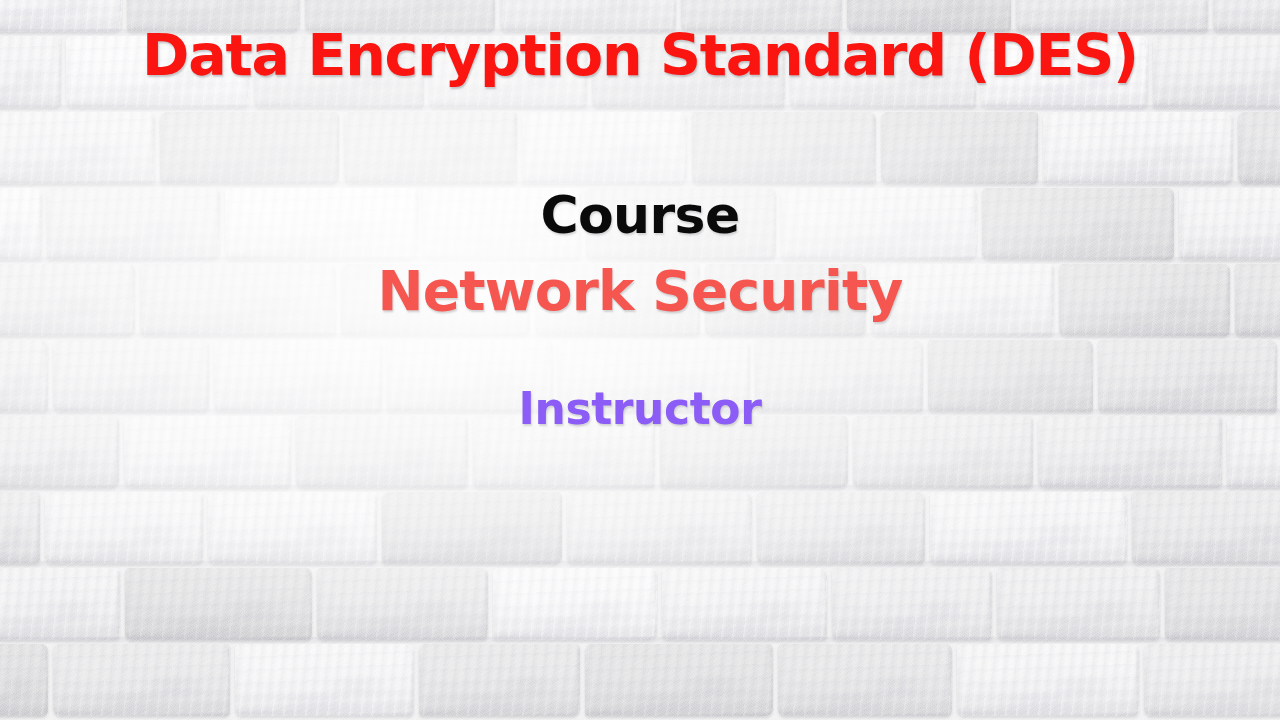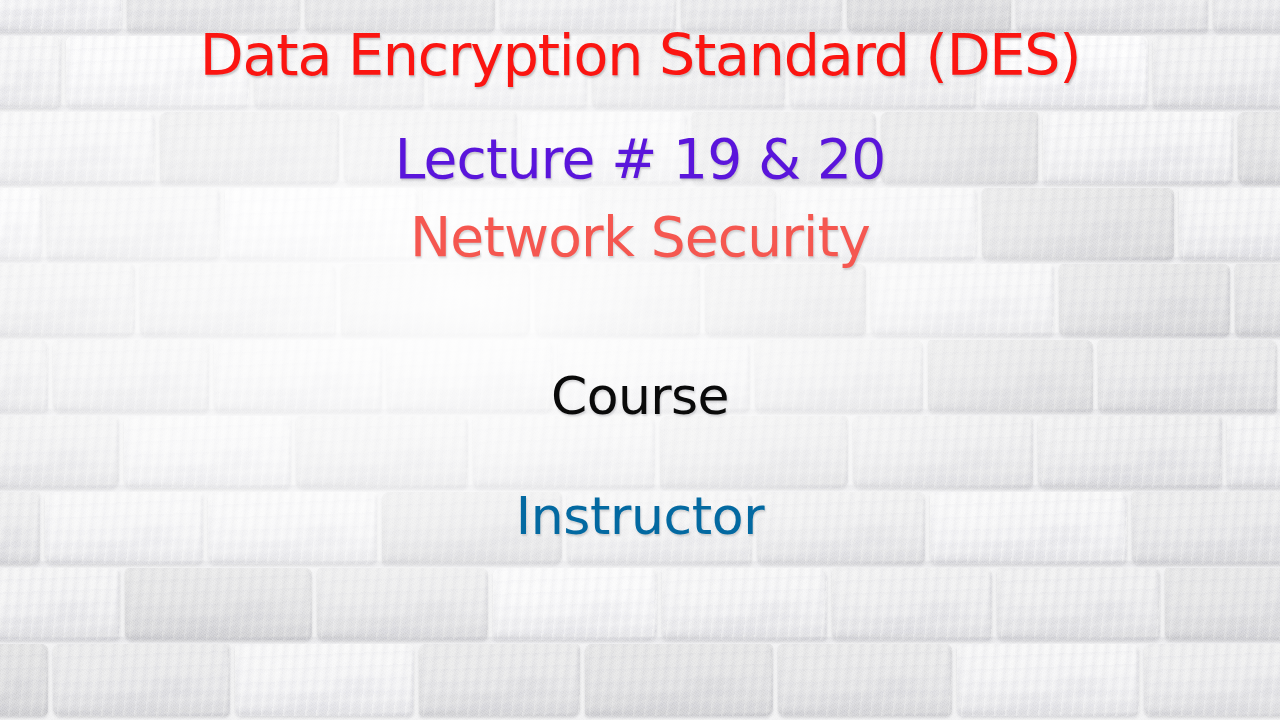--- a/index.html
+++ b/index.html
@@ -135,21 +135,21 @@
     position: absolute;
     inset: 0;
     z-index: 10;
     display: flex;
     flex-direction: column;
     align-items: center;
     text-align: center;
   }
   .line {
     width: 100%;
-    font-weight: normal;
+    font-weight: bold;
     letter-spacing: -0.2px;
     white-space: nowrap;
     line-height: 1.0;
     text-align: center;
   }
 
   #title-line {
     margin-top: 27px;
     font-size: 57px;
     color: #fb1511;
@@ -172,22 +172,22 @@
   }
   #course-name {
     margin-top: 23px;
     font-size: 55px;
     color: #f55750;
     text-shadow: 1px 2px 2px rgba(125,125,130,0.32);
     letter-spacing: -0.8px;
   }
   #instructor-label {
     margin-top: 68px;
-    font-size: 52px;
-    color: #0369a1;
+    font-size: 44px;
+    color: #8b5cf6;
     text-shadow: 1px 2px 2px rgba(125,125,130,0.30);
     letter-spacing: -0.4px;
   }
   #instructor-name {
     margin-top: 20px;
     font-size: 47px;
     color: #19793b;
     text-shadow: 1px 2px 2px rgba(125,125,130,0.30);
     letter-spacing: -0.5px;
   }
@@ -302,23 +302,22 @@
       </div>
     <div class="mortar-lines"></div>
     <div class="grain"></div>
     <div class="wall-light"></div>
   </div>
 
   <div class="content">
 
     <div class="line" id="title-line">Data Encryption Standard (DES)</div>
 
-    <div class="line" id="lecture-line">Lecture # 19 &amp; 20</div>
+
+    <div class="line" id="course-label">Course</div>
 
     <div class="line" id="course-name">Network Security</div>
-
-    <div class="line" id="course-label">Course</div>
 
     <div class="line" id="instructor-label">Instructor</div>
 
 
   </div>
 </div>
 
 </body></html>

